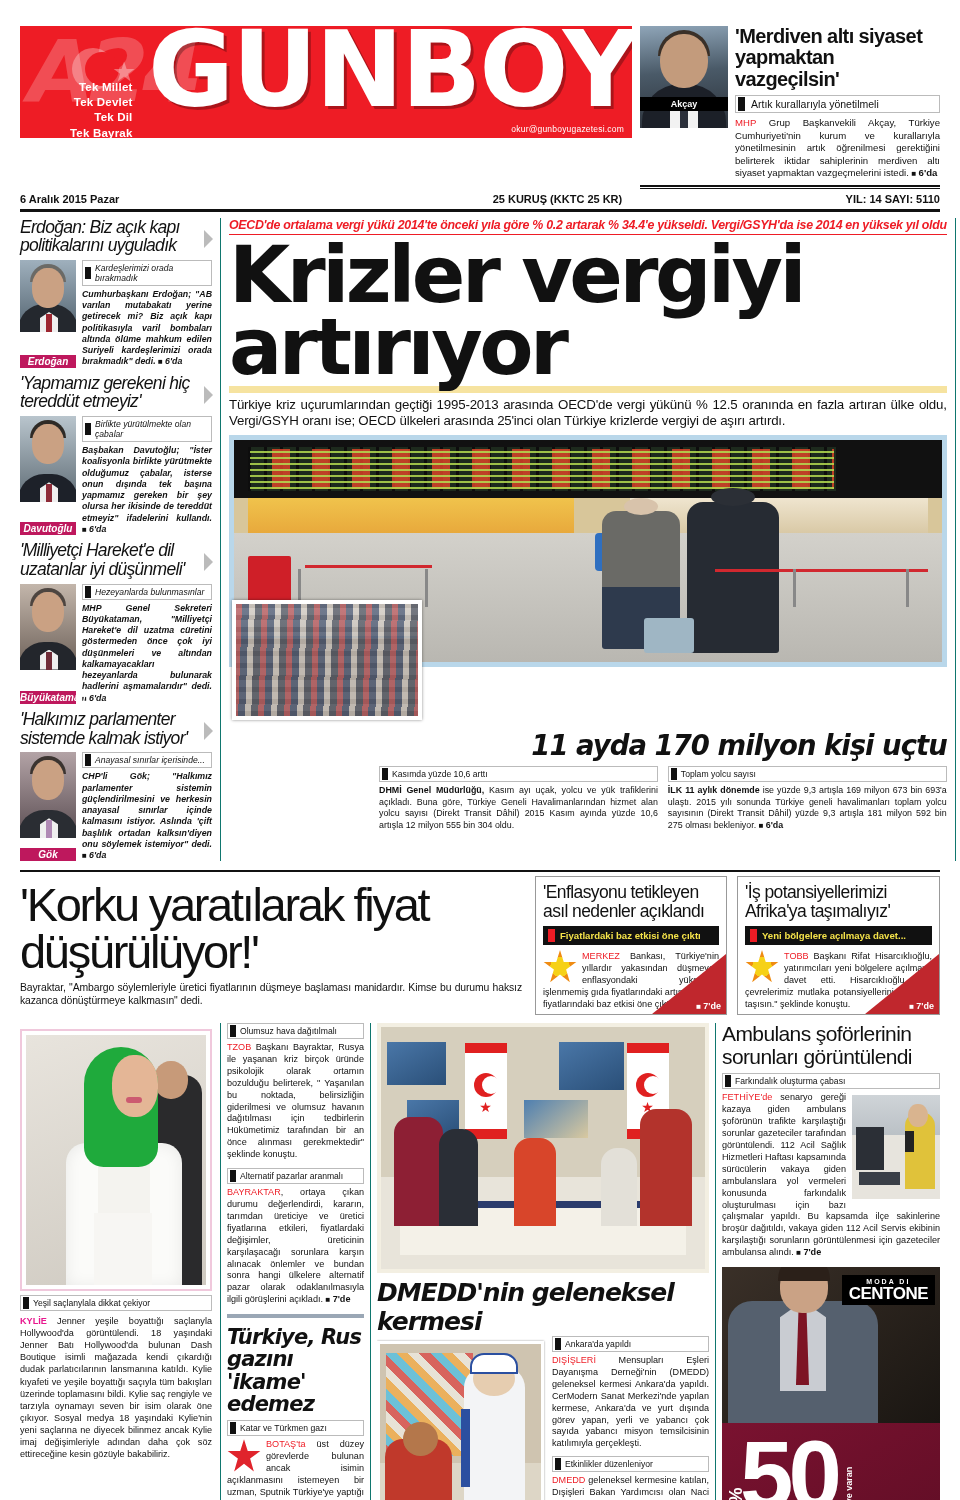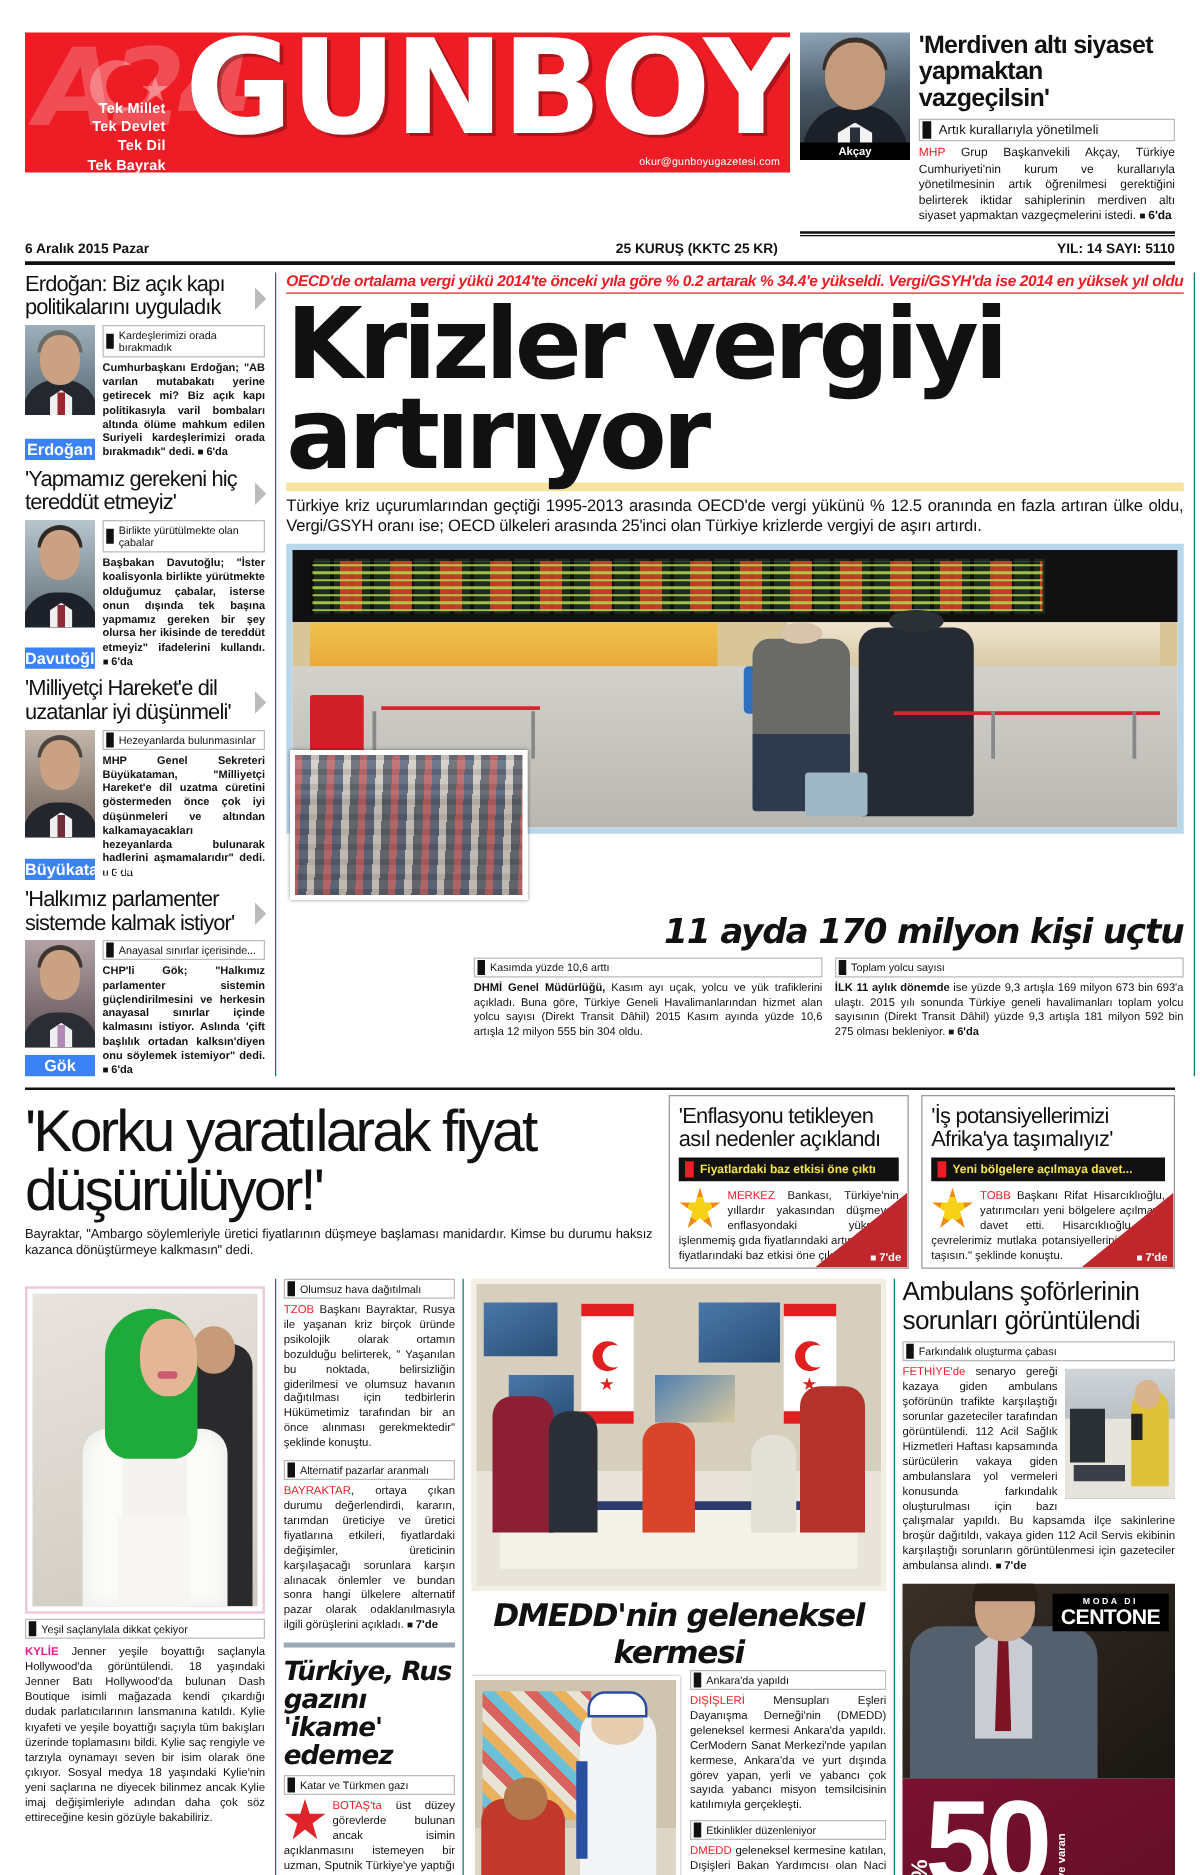--- a/index.html
+++ b/index.html
@@ -54,21 +54,21 @@
   }
   .tp-head { position:absolute; left:20px; top:8px; width:48px; height:54px; border-radius:48%;
      background:#c39b7c; }
   .tp-hair { position:absolute; left:18px; top:4px; width:52px; height:26px; border-radius:26px 26px 0 0;
      background:#3a3028; }
   .tp-body { position:absolute; left:2px; bottom:0; width:84px; height:44px; background:#1c2028;
      border-radius:38px 38px 0 0;}
   .tp-shirt{ position:absolute; left:30px; bottom:0; width:28px; height:30px; background:#f2f2f2;
      clip-path: polygon(50% 0,100% 28%,100% 100%,0 100%,0 28%);}
   .tp-tie { position:absolute; left:40px; bottom:0; width:8px; height:26px; background:#2a2f3a; }
-  .tp-cap { position:absolute; left:0; bottom:0; width:88px; background:#000; color:#fff;
+  .tp-cap { position:absolute; left:0; bottom:17px; width:88px; background:#000; color:#fff;
      font-size:9px; font-weight:bold; text-align:center; padding:2px 0; }
   .teaser-text { flex:1; }
   .teaser-title { font-size:20px; font-weight:bold; line-height:1.07; letter-spacing:-.6px; }
   .kicker {
     display:flex; align-items:center; gap:6px; border:1px solid #bbb; margin-top:5px; background:#fff;
   }
   .kicker:before { content:""; width:7px; height:14px; background:#111; flex:none; margin-left:2px; }
   .kicker span { font-size:10.5px; padding:2px 0; }
   .teaser-body { font-size:9.6px; line-height:1.3; margin-top:4px; text-align:justify; }
   .redword { color:#ee1c25; font-weight:normal; }
@@ -78,32 +78,32 @@
   .hr-double { border-top:2px solid #111; border-bottom:1px solid #111; height:4px; margin-top:5px; }
 
   
   .infoline { display:flex; justify-content:space-between; font-size:11px; font-weight:bold;
      padding:4px 0 4px 0; }
   .infoline .mid { margin-left:150px; }
   .rule-thick { border-top:3px solid #111; }
 
   
   .cols { display:flex; gap:0; margin-top:6px; }
-  .colL { width:200px; flex:none; padding-right:8px; }
+  .colL { width:200px; flex:none; padding-right:8px;font-style:italic; }
   .colC { flex:1; padding:0 8px; }
   .colR { width:172px; flex:none; padding-left:8px; }
   .vline { border-left:1px solid #0f766e; }
 
   
   .story-h { font-size:17.5px; font-weight:normal; line-height:1.07; letter-spacing:-.7px; }
   .story-row { display:flex; gap:6px; margin-top:5px; }
   .thumb { width:56px; flex:none; position:relative; }
   .thumb .ph { width:56px; height:72px; position:relative; overflow:hidden; background:#6e7c88; }
-  .thumb .cap { position:absolute; left:0; bottom:0; width:56px; background:#3b82f6; color:#fff;
-     font-size:13px; font-weight:bold; text-align:center; padding:1px 0; }
+  .thumb .cap { position:absolute; left:0; bottom:0; width:56px; background:#be185d; color:#fff;
+     font-size:10px; font-weight:bold; text-align:center; padding:1px 0; }
   .face { position:absolute; left:12px; top:8px; width:32px; height:40px; border-radius:46%;
      background:#caa183; }
   .hair { position:absolute; left:10px; top:4px; width:36px; height:18px; border-radius:18px 18px 0 0; }
   .suit { position:absolute; left:-2px; bottom:0; width:60px; height:28px; background:#222;
      border-radius:26px 26px 0 0; }
   .collar { position:absolute; left:20px; bottom:0; width:18px; height:20px; background:#efefef;
      clip-path: polygon(50% 0,100% 30%,100% 100%,0 100%,0 30%);}
   .tie { position:absolute; left:26px; bottom:0; width:6px; height:18px; }
   .story-txt { flex:1; }
   .mini-kicker { display:flex; align-items:center; border:1px solid #bbb; background:#fff; }
@@ -221,21 +221,21 @@
   .flagN .bar { position:absolute; left:0; width:100%; height:10px; background:#e02020;}
   .flagN .moon{ position:absolute; left:9px; top:30px; width:24px; height:24px; border-radius:50%;
      background:#e02020;}
   .flagN .moon:after{content:"";position:absolute;left:8px;top:3px;width:18px;height:18px;border-radius:50%;background:#fff;}
   .flagN .star{ position:absolute; left:14px; top:56px; color:#e02020; font-size:14px;}
   .poster { position:absolute; background:linear-gradient(150deg,#4a77a8,#2a4f78); }
   .tbl { position:absolute; left:6%; bottom:6%; width:88%; height:22%; background:#f4f1e8;
      border-top:7px solid #2b3b6b; }
   .pers { position:absolute; bottom:18%; border-radius:16px 16px 0 0; }
   .dm-h { font-size:25px; font-weight:bold; font-style:italic; letter-spacing:-1px; margin-top:5px;
-     font-family:"DejaVu Sans", sans-serif;text-align:center;}
+     font-family:"DejaVu Sans", sans-serif;}
   .dm-ph2 { width:167px; height:222px; float:left; margin:5px 8px 3px 0; border:3px solid #fff;
      box-shadow:0 0 2px rgba(0,0,0,.4); position:relative; overflow:hidden;
      background:linear-gradient(180deg,#cfc4b0 0 55%, #ddd6c6 55% 100%);}
 
   
   .amb-h { font-size:21px; line-height:1.08; letter-spacing:-.6px; }
   .amb-ph { width:88px; height:104px; float:right; margin:3px 0 3px 6px; position:relative; overflow:hidden;
      background:linear-gradient(180deg,#cfd4d8,#9aa2a8); }
   .centone { margin-top:8px; }
   .c-top { height:156px; position:relative; overflow:hidden;

